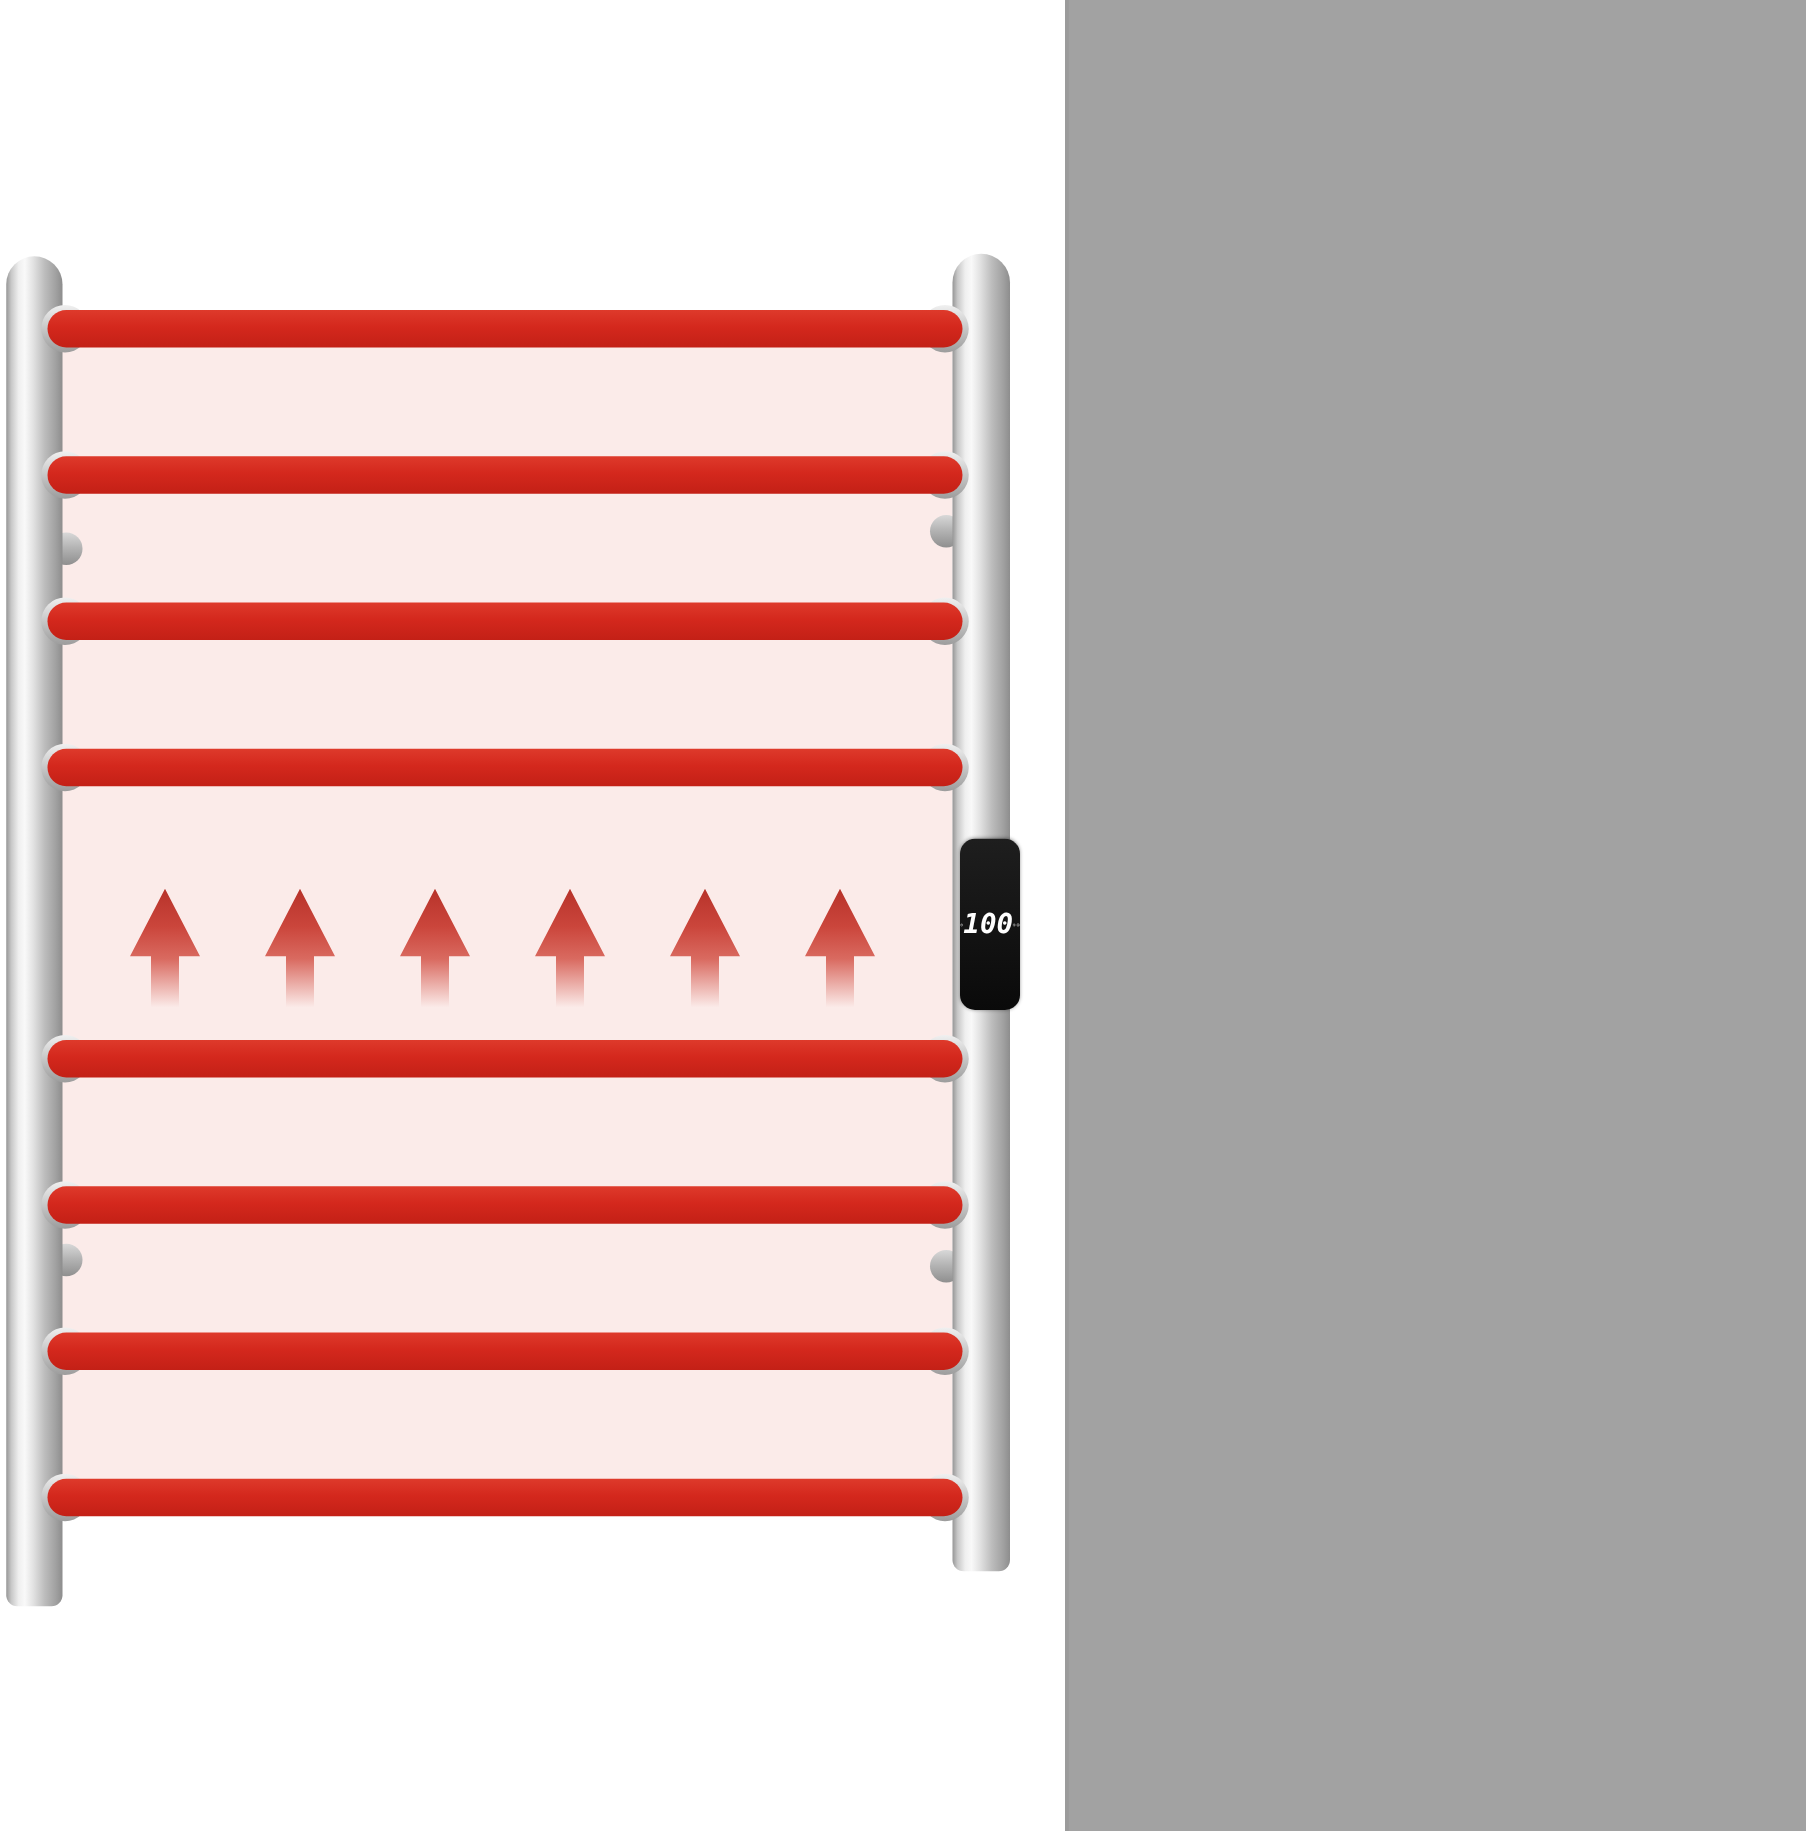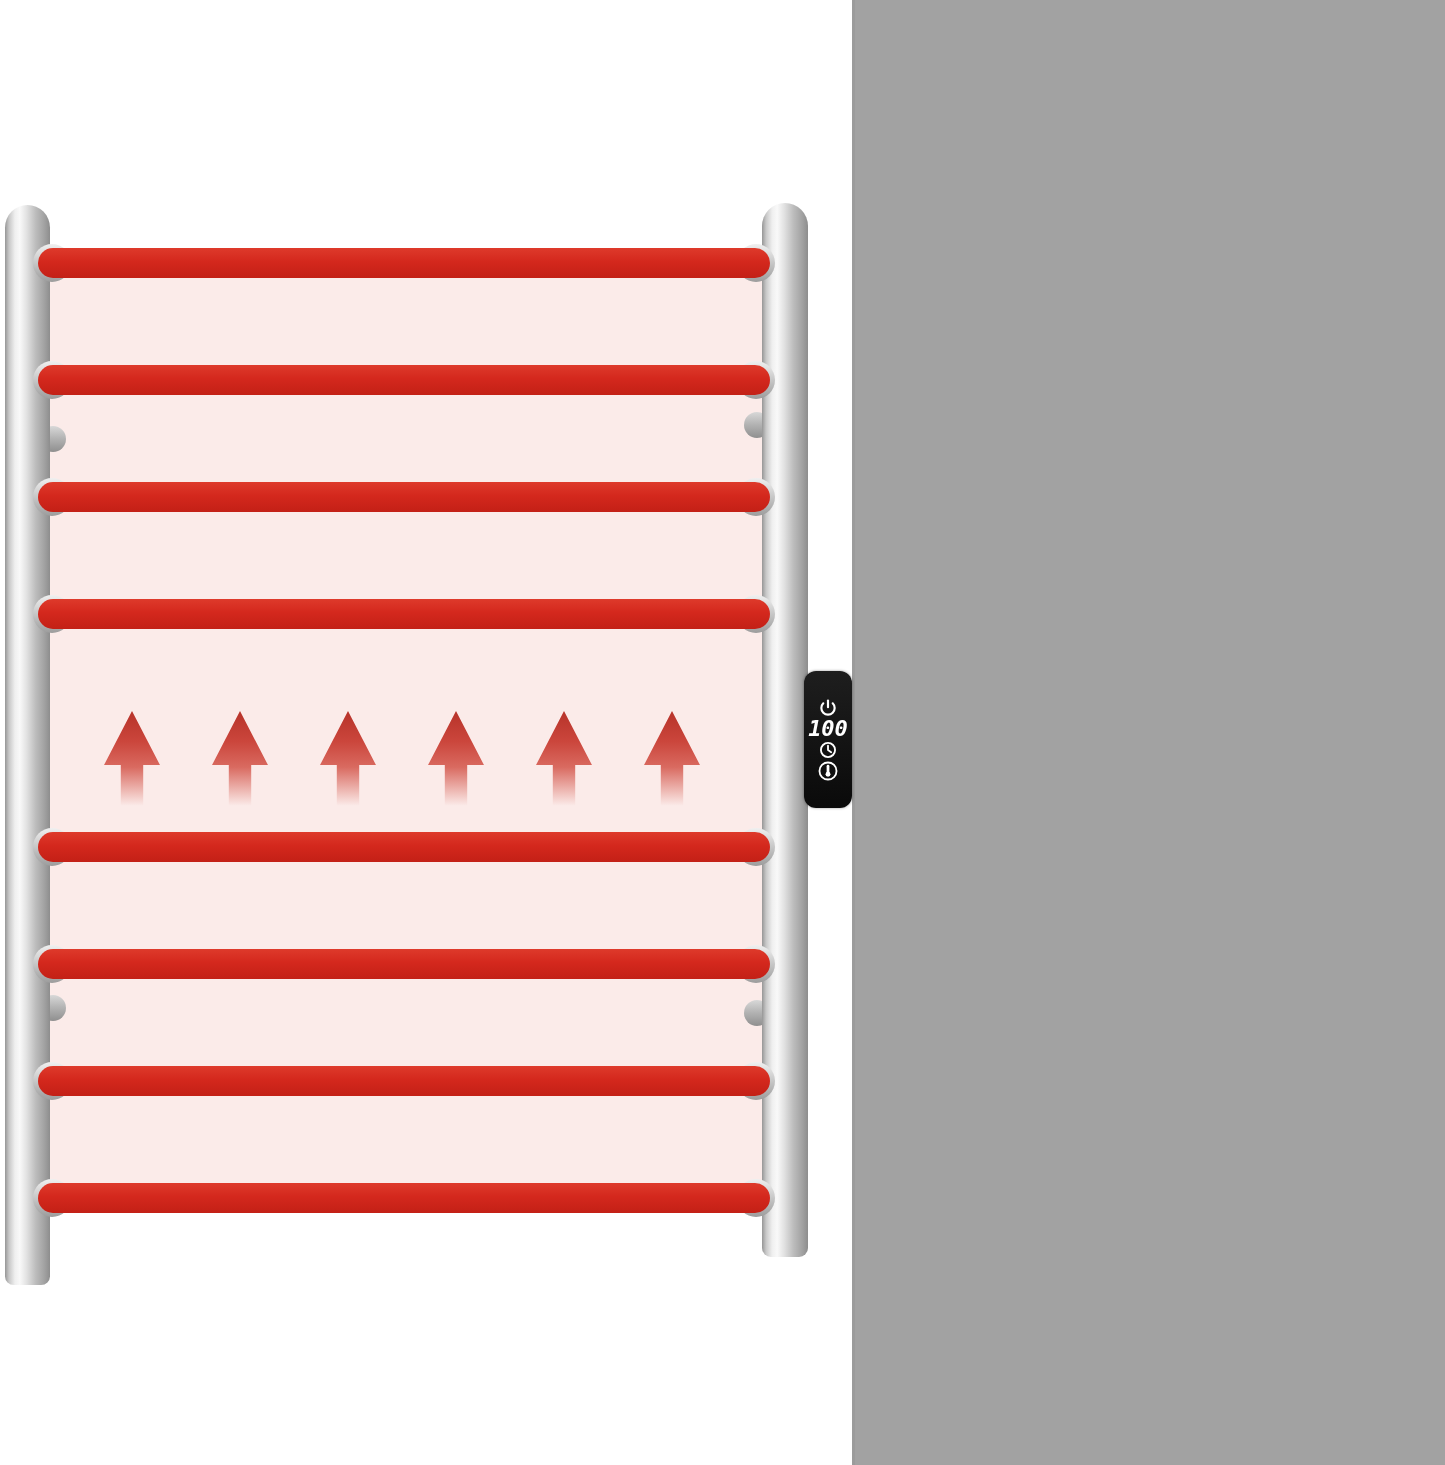--- a/index.html
+++ b/index.html
@@ -36,23 +36,23 @@
   .rung{
     position:absolute;left:38px;width:732px;height:30px;border-radius:15px;z-index:5;
     background:linear-gradient(180deg,#de3a2b 0%,#d4281d 45%,#c32016 100%);
   }
   .arrow{
     position:absolute;width:56px;height:102px;top:711px;z-index:5;
     clip-path:polygon(50% 0%,100% 53%,70% 53%,70% 100%,30% 100%,30% 53%,0% 53%);
     background:linear-gradient(180deg,#b7332a 0%,#cb463c 30%,#d96a60 55%,rgba(242,196,190,0) 93%);
   }
   .cpanel{
-    position:absolute;left:804px;top:671px;width:48px;height:137px;z-index:6;
+    position:absolute;left:768px;top:671px;width:48px;height:137px;z-index:6;
     background:linear-gradient(180deg,#1e1e1e 0%,#0a0a0a 100%);
-    border-radius:12px;display:flex;flex-direction:column;align-items:center;
+    border-radius:12px;display:flex;align-items:center;
     justify-content:center;box-shadow:0 0 3px rgba(0,0,0,.4);
   }
   .seg-display{
     color:#ffffff;font-family:"DejaVu Sans Mono",monospace;font-weight:700;
     font-style:italic;font-size:22px;line-height:22px;letter-spacing:0;
   }
   svg{display:block;}
 </style>
 </head>
 <body>

